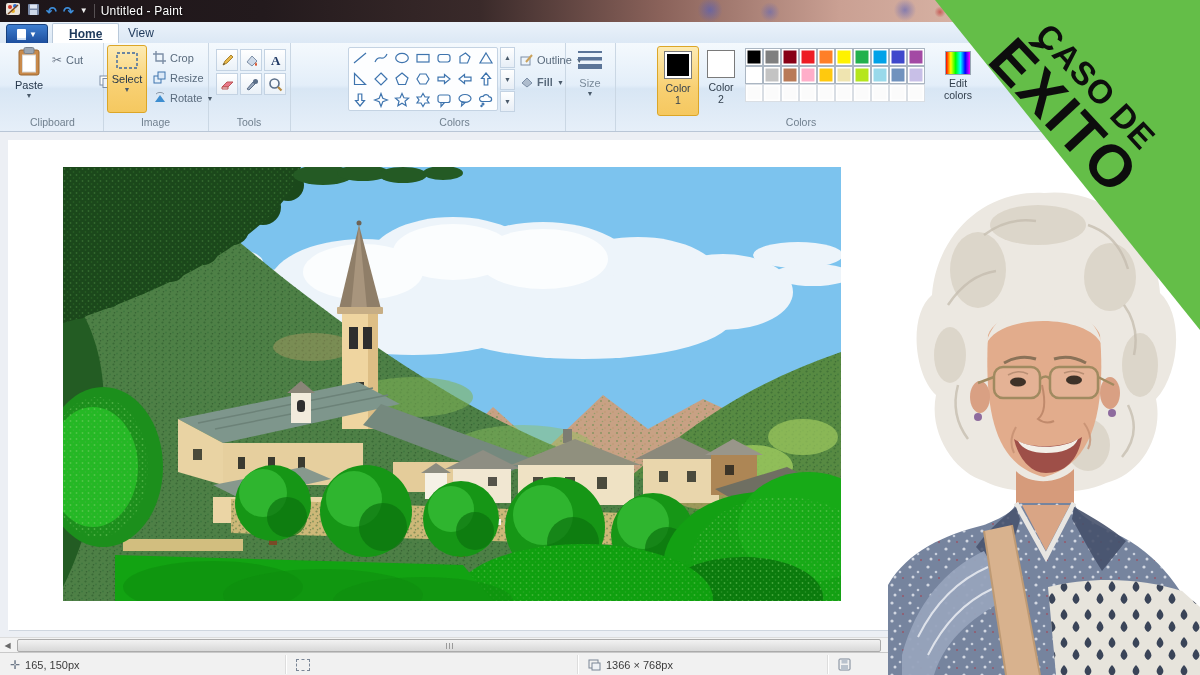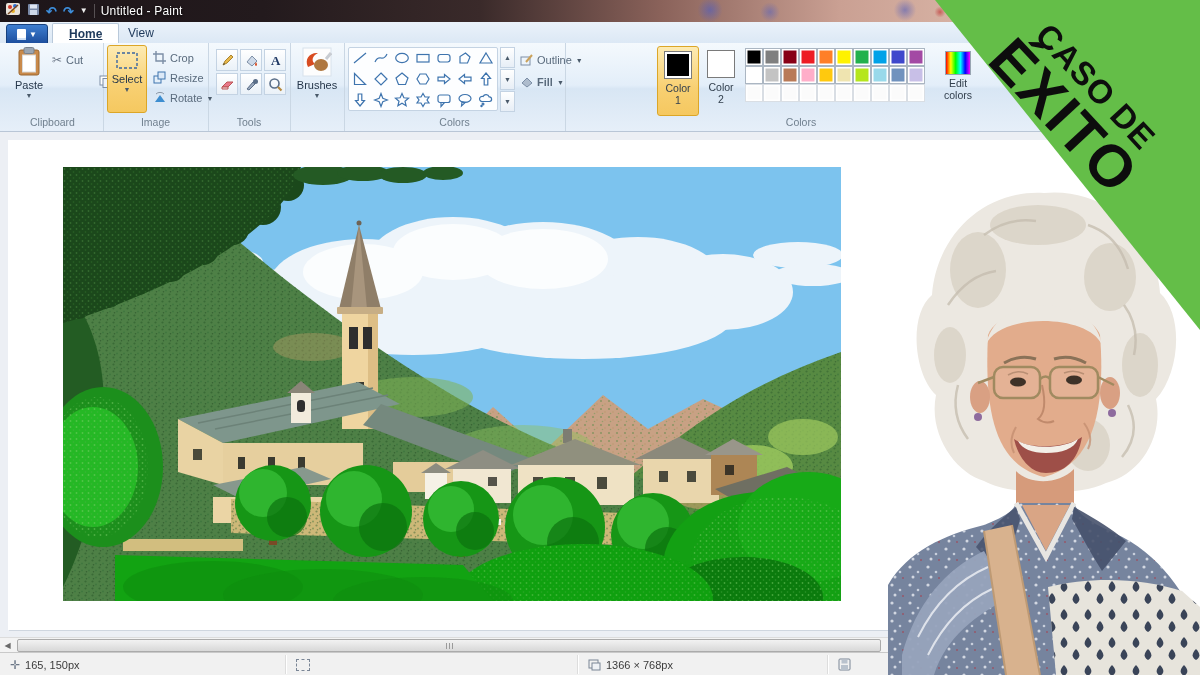--- a/index.html
+++ b/index.html
@@ -211,32 +211,20 @@
           <div style="border: 1px solid rgb(196, 211, 227); background: linear-gradient(rgb(255, 255, 255), rgb(234, 241, 248)); display: flex; align-items: center; justify-content: center;">
             <svg width="15" height="15">
               <circle cx="6.5" cy="6.5" r="4.5" fill="none" stroke="#5A6E88" stroke-width="1.6"></circle>
               <line x1="10" y1="10" x2="13.5" y2="13.5" stroke="#b5893f" stroke-width="2.2"></line>
             </svg>
           </div>
         </div>
       <div class="glabel">Tools</div>
     </div>
 
-    <div class="group" style="left:290px;width:54px;">
-      <div class="bigbtn" style="left:5px;top:4px;width:44px;">
-        <svg width="30" height="30">
-            <rect x="1" y="1" width="28" height="28" fill="#fdfdfd" stroke="#d8e2ec"></rect>
-            <path d="M6,20 C2,12 8,5 16,6 C10,9 9,14 13,17 Z" fill="#D84B20"></path>
-            <ellipse cx="19" cy="18" rx="7" ry="6" fill="#B07840"></ellipse>
-            <path d="M24,12 L29,6" stroke="#c8ccd2" stroke-width="3"></path>
-          </svg>
-        <span class="cap">Brushes</span>
-        <span class="dn-arrow">▼</span>
-      </div>
-    </div>
 
     <div class="group" style="left:344px;width:221px;">
       <div class="shape-panel" id="shapes-grid" style="left:4px;top:4px;width:148px;height:62px;">
           <div class="shape-cell">
             <svg width="16" height="16" viewBox="0 0 16 16">
               <line x1="2" y1="13" x2="14" y2="3"></line>
             </svg>
           </div>
           <div class="shape-cell">
             <svg width="16" height="16" viewBox="0 0 16 16">
@@ -359,20 +347,31 @@
       <div class="smallrow" style="left:176px;top:32px;font-weight:bold;">
         <svg width="13" height="13">
             <path d="M2,8 L7,3 L12,8 L7,12 Z" fill="#aebccd" stroke="#7C8EA6"></path>
           </svg>
         <span>Fill</span>
         <span class="dn-arrow">▼</span>
       </div>
       <div class="glabel">Colors</div>
     </div>
 
+    <div class="group" style="left:565px;width:50px;">
+      <div class="bigbtn" style="left:4px;top:6px;width:42px;">
+        <svg width="28" height="26">
+          <rect x="2" y="2" width="24" height="2" fill="#5C7598"></rect>
+          <rect x="2" y="8" width="24" height="3.5" fill="#5C7598"></rect>
+          <rect x="2" y="15" width="24" height="5" fill="#5C7598"></rect>
+        </svg>
+        <span class="cap" style="color:#7a8a9a;">Size</span>
+        <span class="dn-arrow">▼</span>
+      </div>
+    </div>
 
     <div class="group" style="left:615px;width:340px;border-right:none;margin-left:36px;">
       <div class="colbtn sel-hl" style="left:6px;top:3px;">
         <span class="sw" id="color1-swatch" style="background: rgb(0, 0, 0);"></span>
         <span>Color</span>
         <span>1</span>
       </div>
       <div class="colbtn" style="left:50px;top:3px;">
         <span class="sw" id="color2-swatch" style="background: rgb(255, 255, 255);"></span>
         <span>Color</span>

